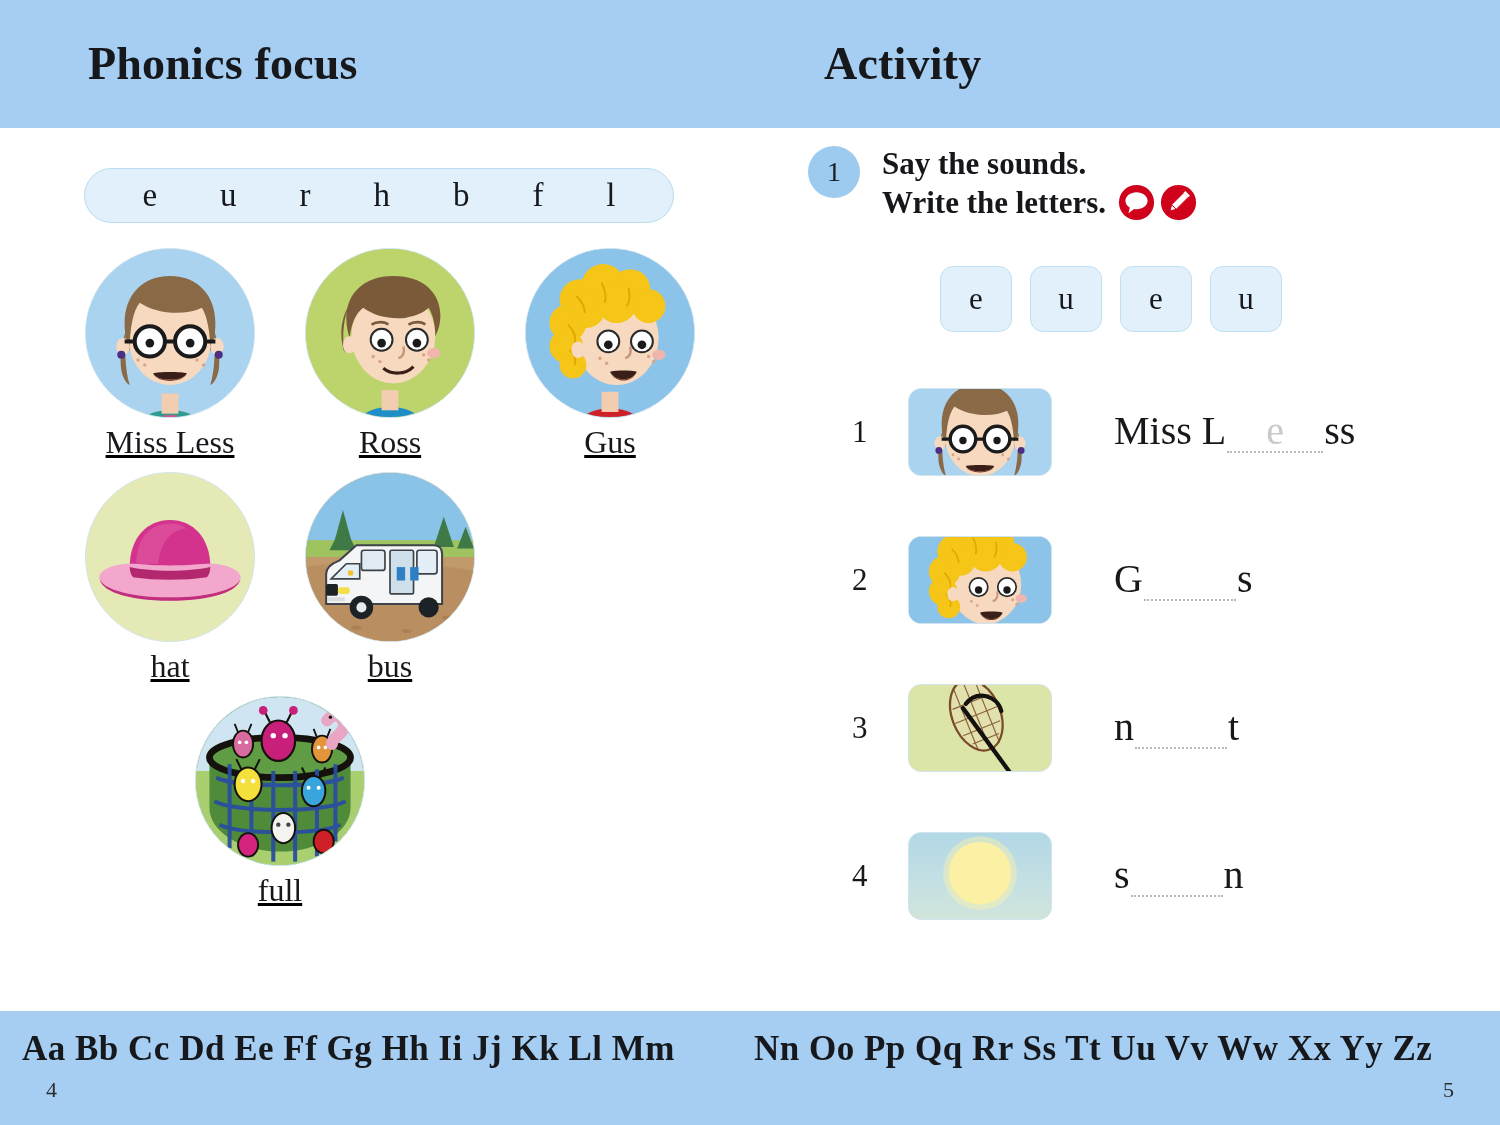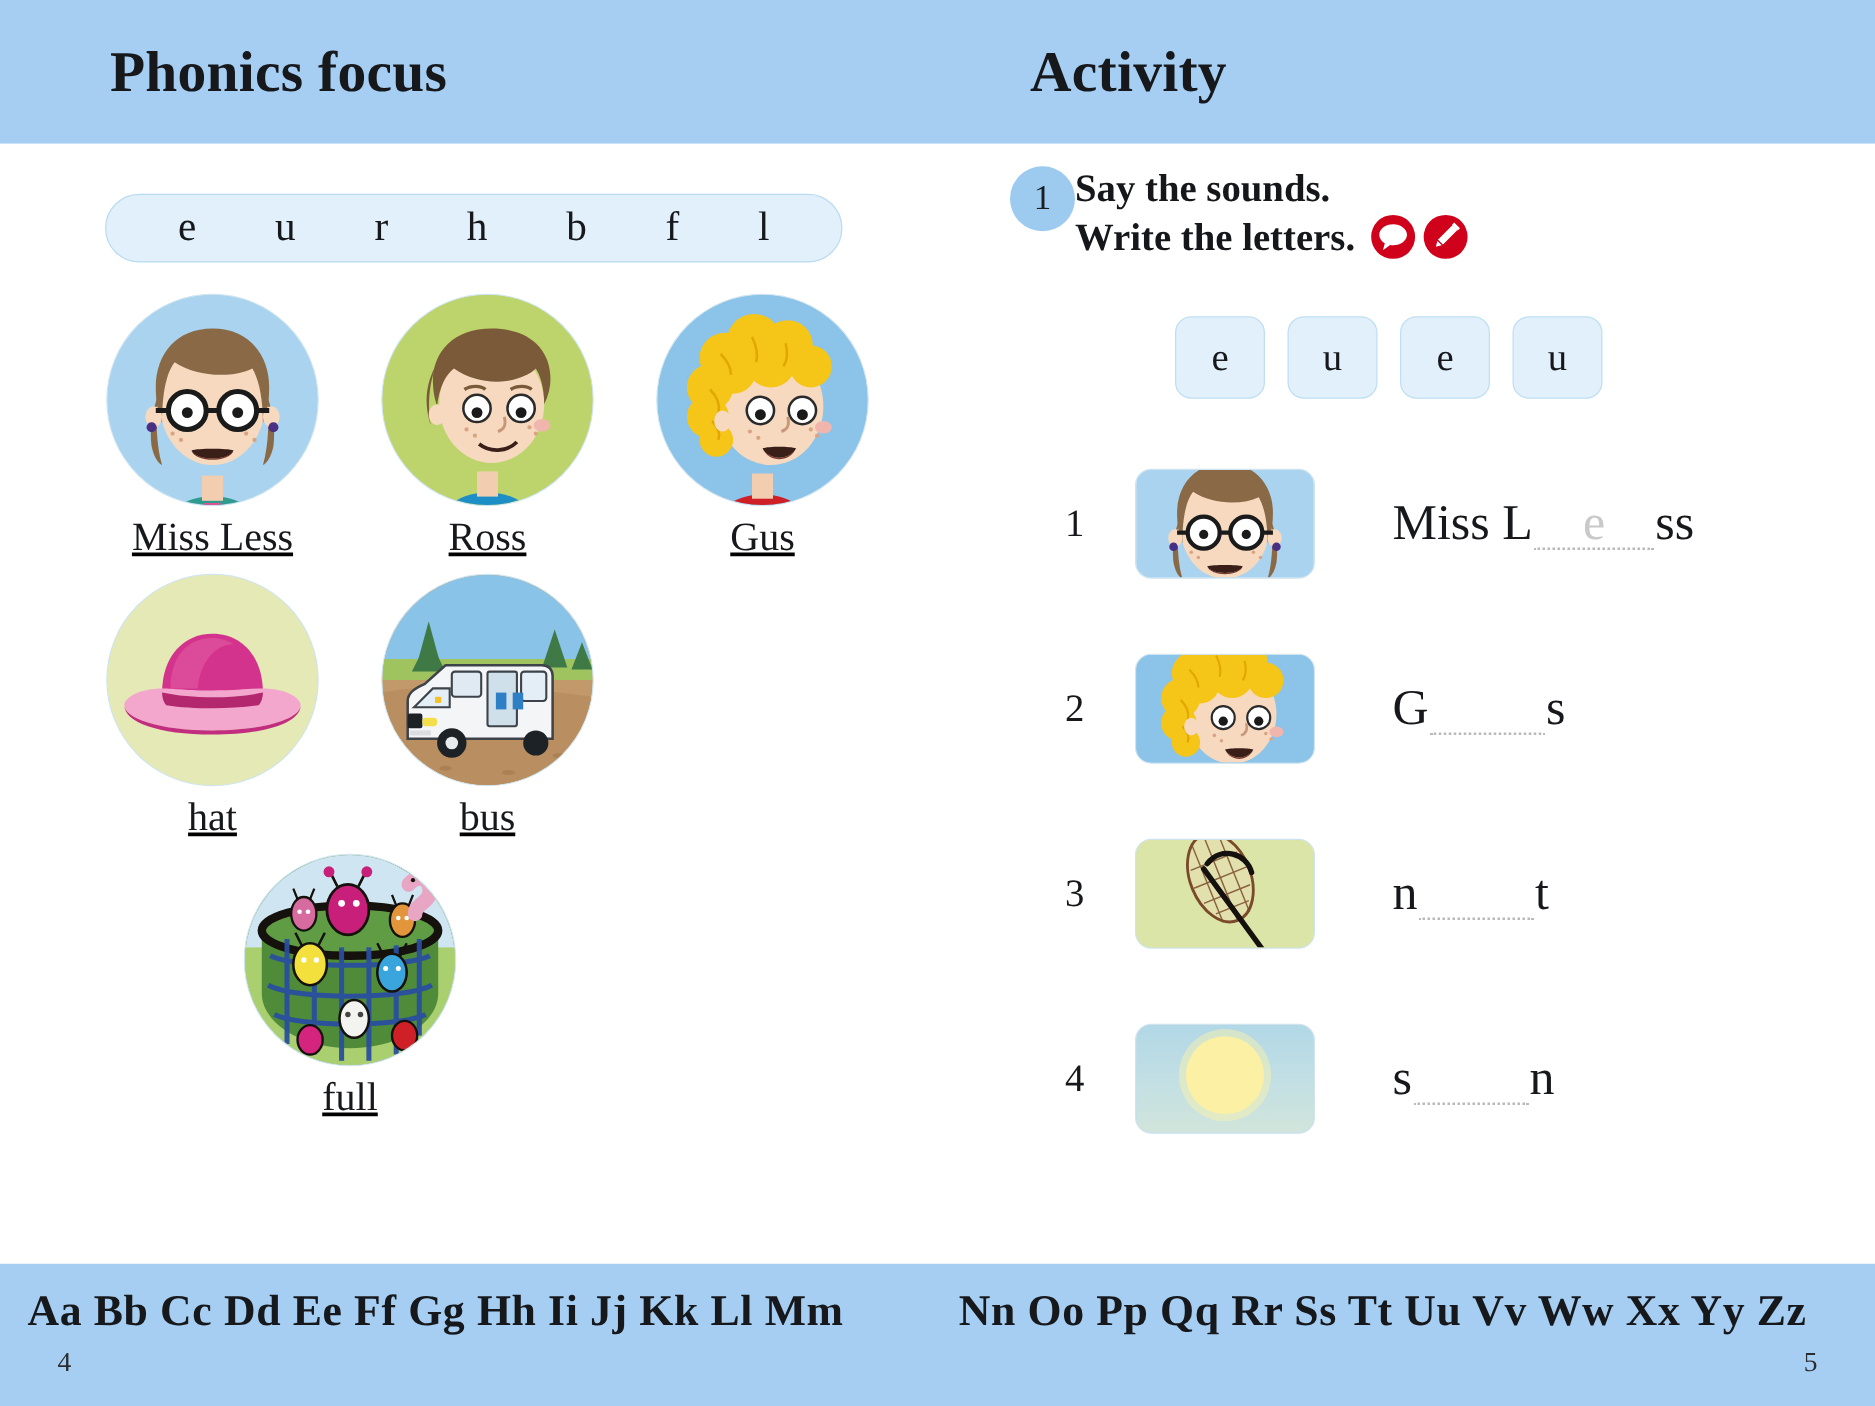--- a/index.html
+++ b/index.html
@@ -7,21 +7,21 @@
     width:1500px;height:1125px;
     background:#ffffff;
     font-family:"Liberation Serif", serif;
     overflow:hidden;
     position:relative;
   }
   .page{position:absolute;inset:0;display:flex;flex-direction:column;}
 
   
   .header-band{
-    height:115px;
+    height:128px;
     background:#a5cef2;
     display:flex;
     flex-shrink:0;
     position:relative;
   }
   .header-left,.header-right{flex:1;display:flex;align-items:center;}
   .header-left{padding-left:88px;}
   .header-right{padding-left:60px;}
   .header-title{
     font-size:46px;font-weight:700;color:#16181c;
@@ -63,21 +63,21 @@
   }
 
   
   .act-head{position:absolute;left:48px;top:16px;display:flex;align-items:flex-start;}
   .act-badge{
     width:52px;height:52px;border-radius:50%;
     background:#9ccbef;color:#1b1d21;
     display:flex;align-items:center;justify-content:center;
     font-size:28px;flex-shrink:0;margin-top:2px;
   }
-  .act-instr{text-align:right;}
+  .act-instr{margin-left:22px;text-align:right;}
   .act-line{
     font-size:31px;font-weight:700;color:#15171b;
     line-height:1.26;display:flex;align-items:center;white-space:nowrap;
   }
   .redicons{display:inline-flex;margin-left:12px;gap:5px;}
   .redicon{width:37px;height:37px;}
 
   
   .tiles{position:absolute;left:180px;top:138px;display:flex;gap:18px;}
   .tile{
@@ -115,21 +115,21 @@
     height:114px;background:#a5cef2;flex-shrink:0;
     display:flex;position:relative;
   }
   .foot-half{flex:1;position:relative;}
   .alpha{
     position:absolute;top:18px;
     font-size:35px;font-weight:700;color:#16181c;
     letter-spacing:.5px;white-space:nowrap;
   }
   .foot-left .alpha{left:22px;}
-  .foot-right .alpha{left:17px;}
+  .foot-right .alpha{left:4px;}
   .pagenum{
     position:absolute;bottom:22px;font-size:22px;color:#2a2c30;
   }
   .foot-left .pagenum{left:46px;}
   .foot-right .pagenum{right:46px;}
 </style>
 </head>
 <body>
 
 <div class="page">

